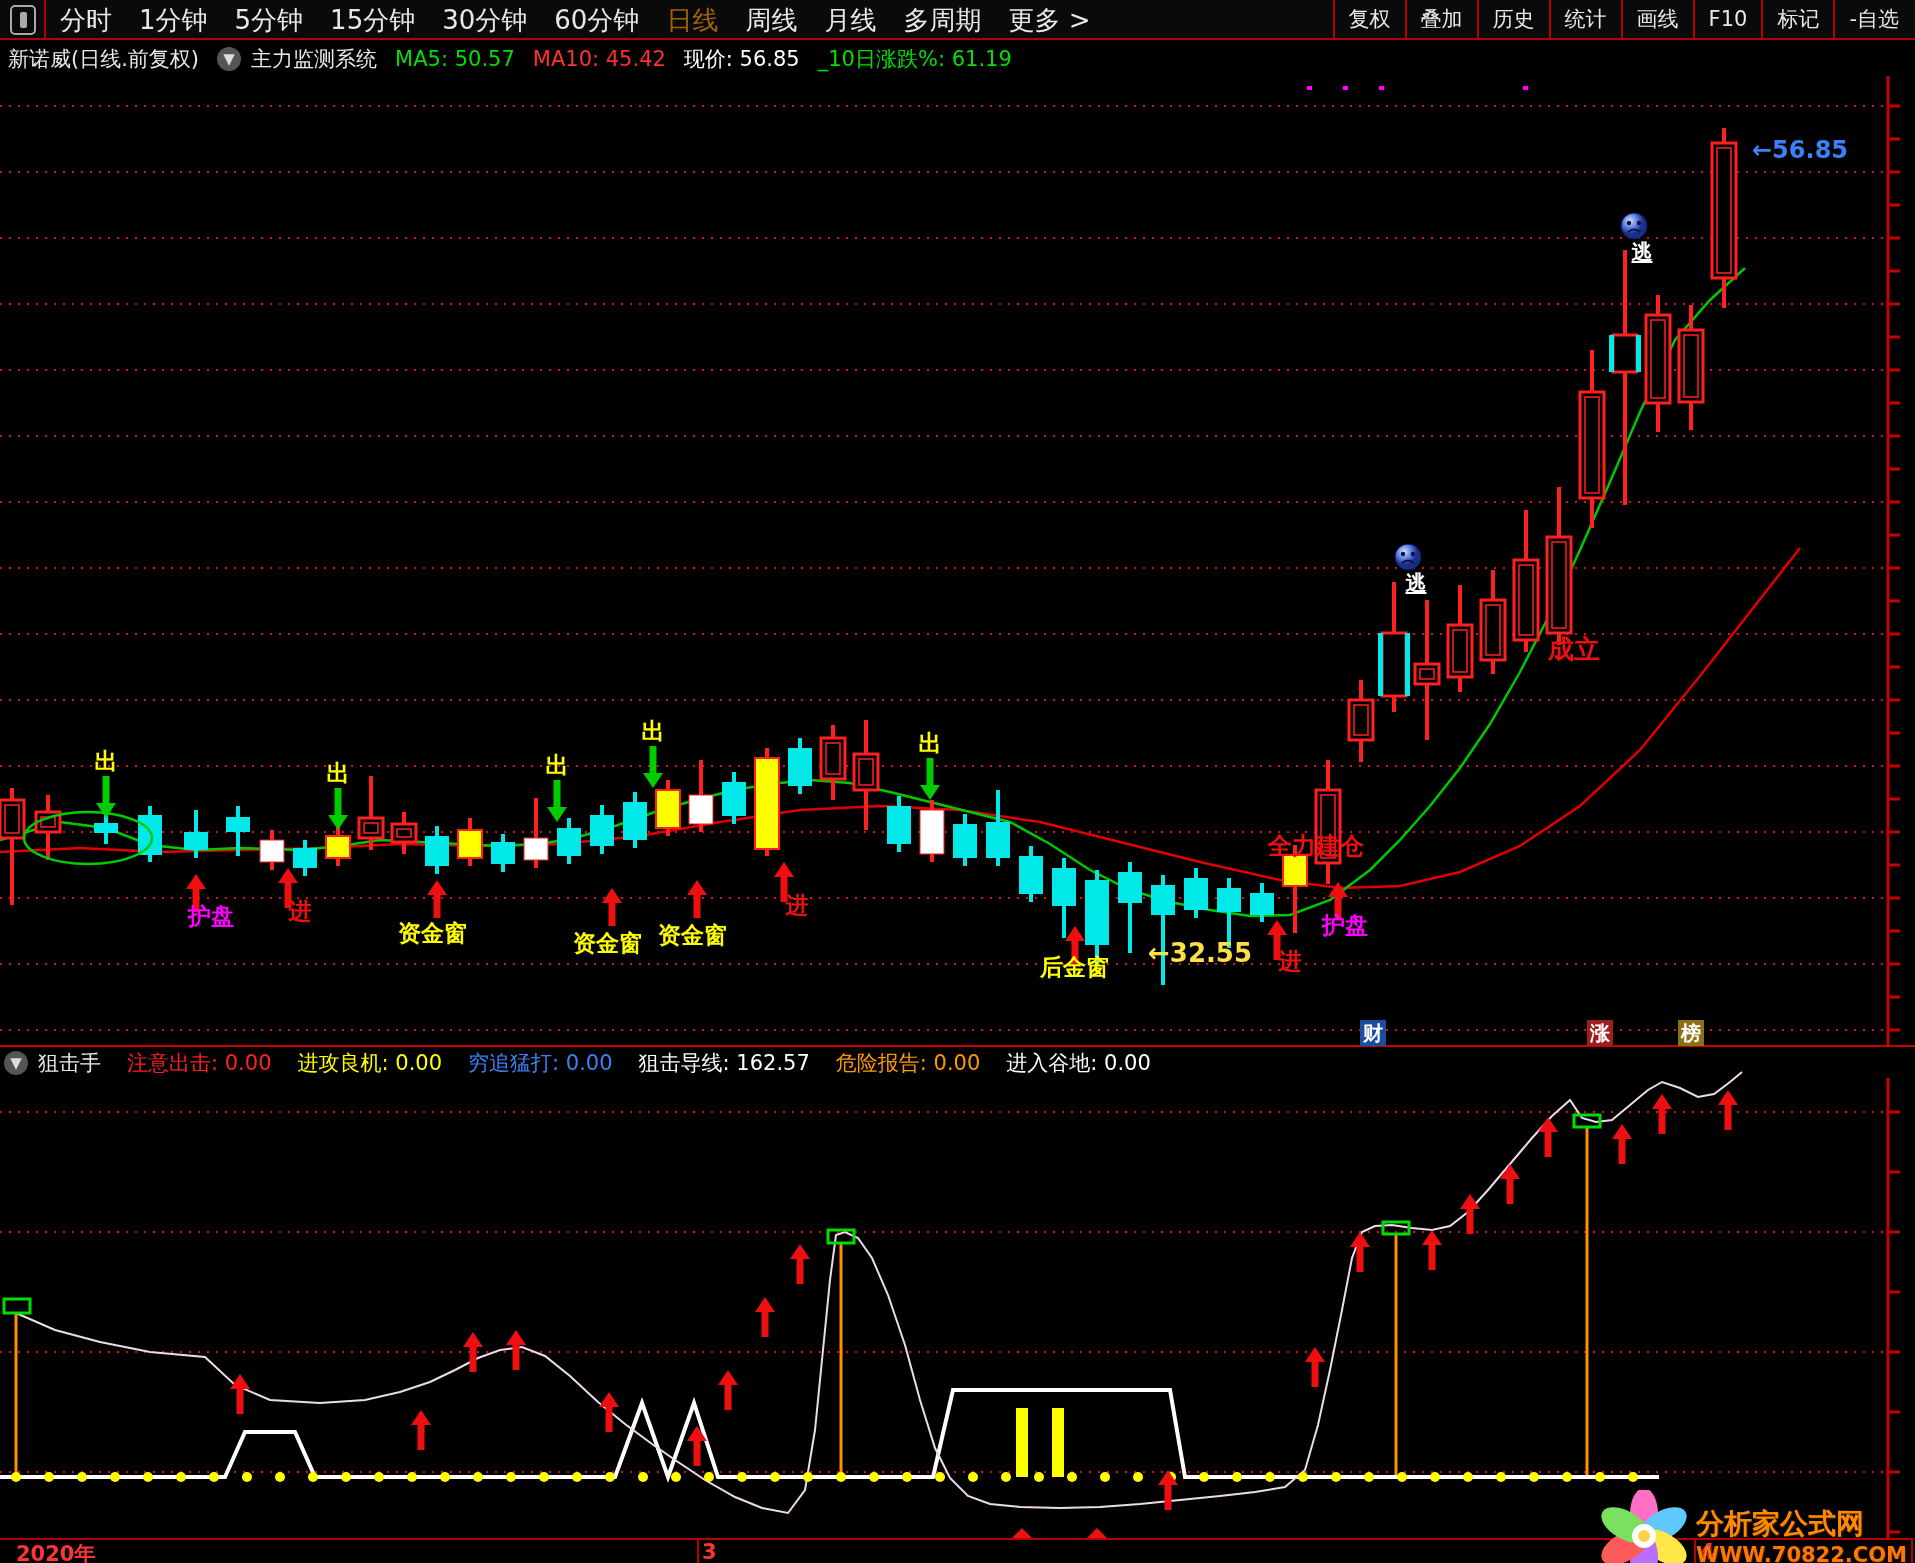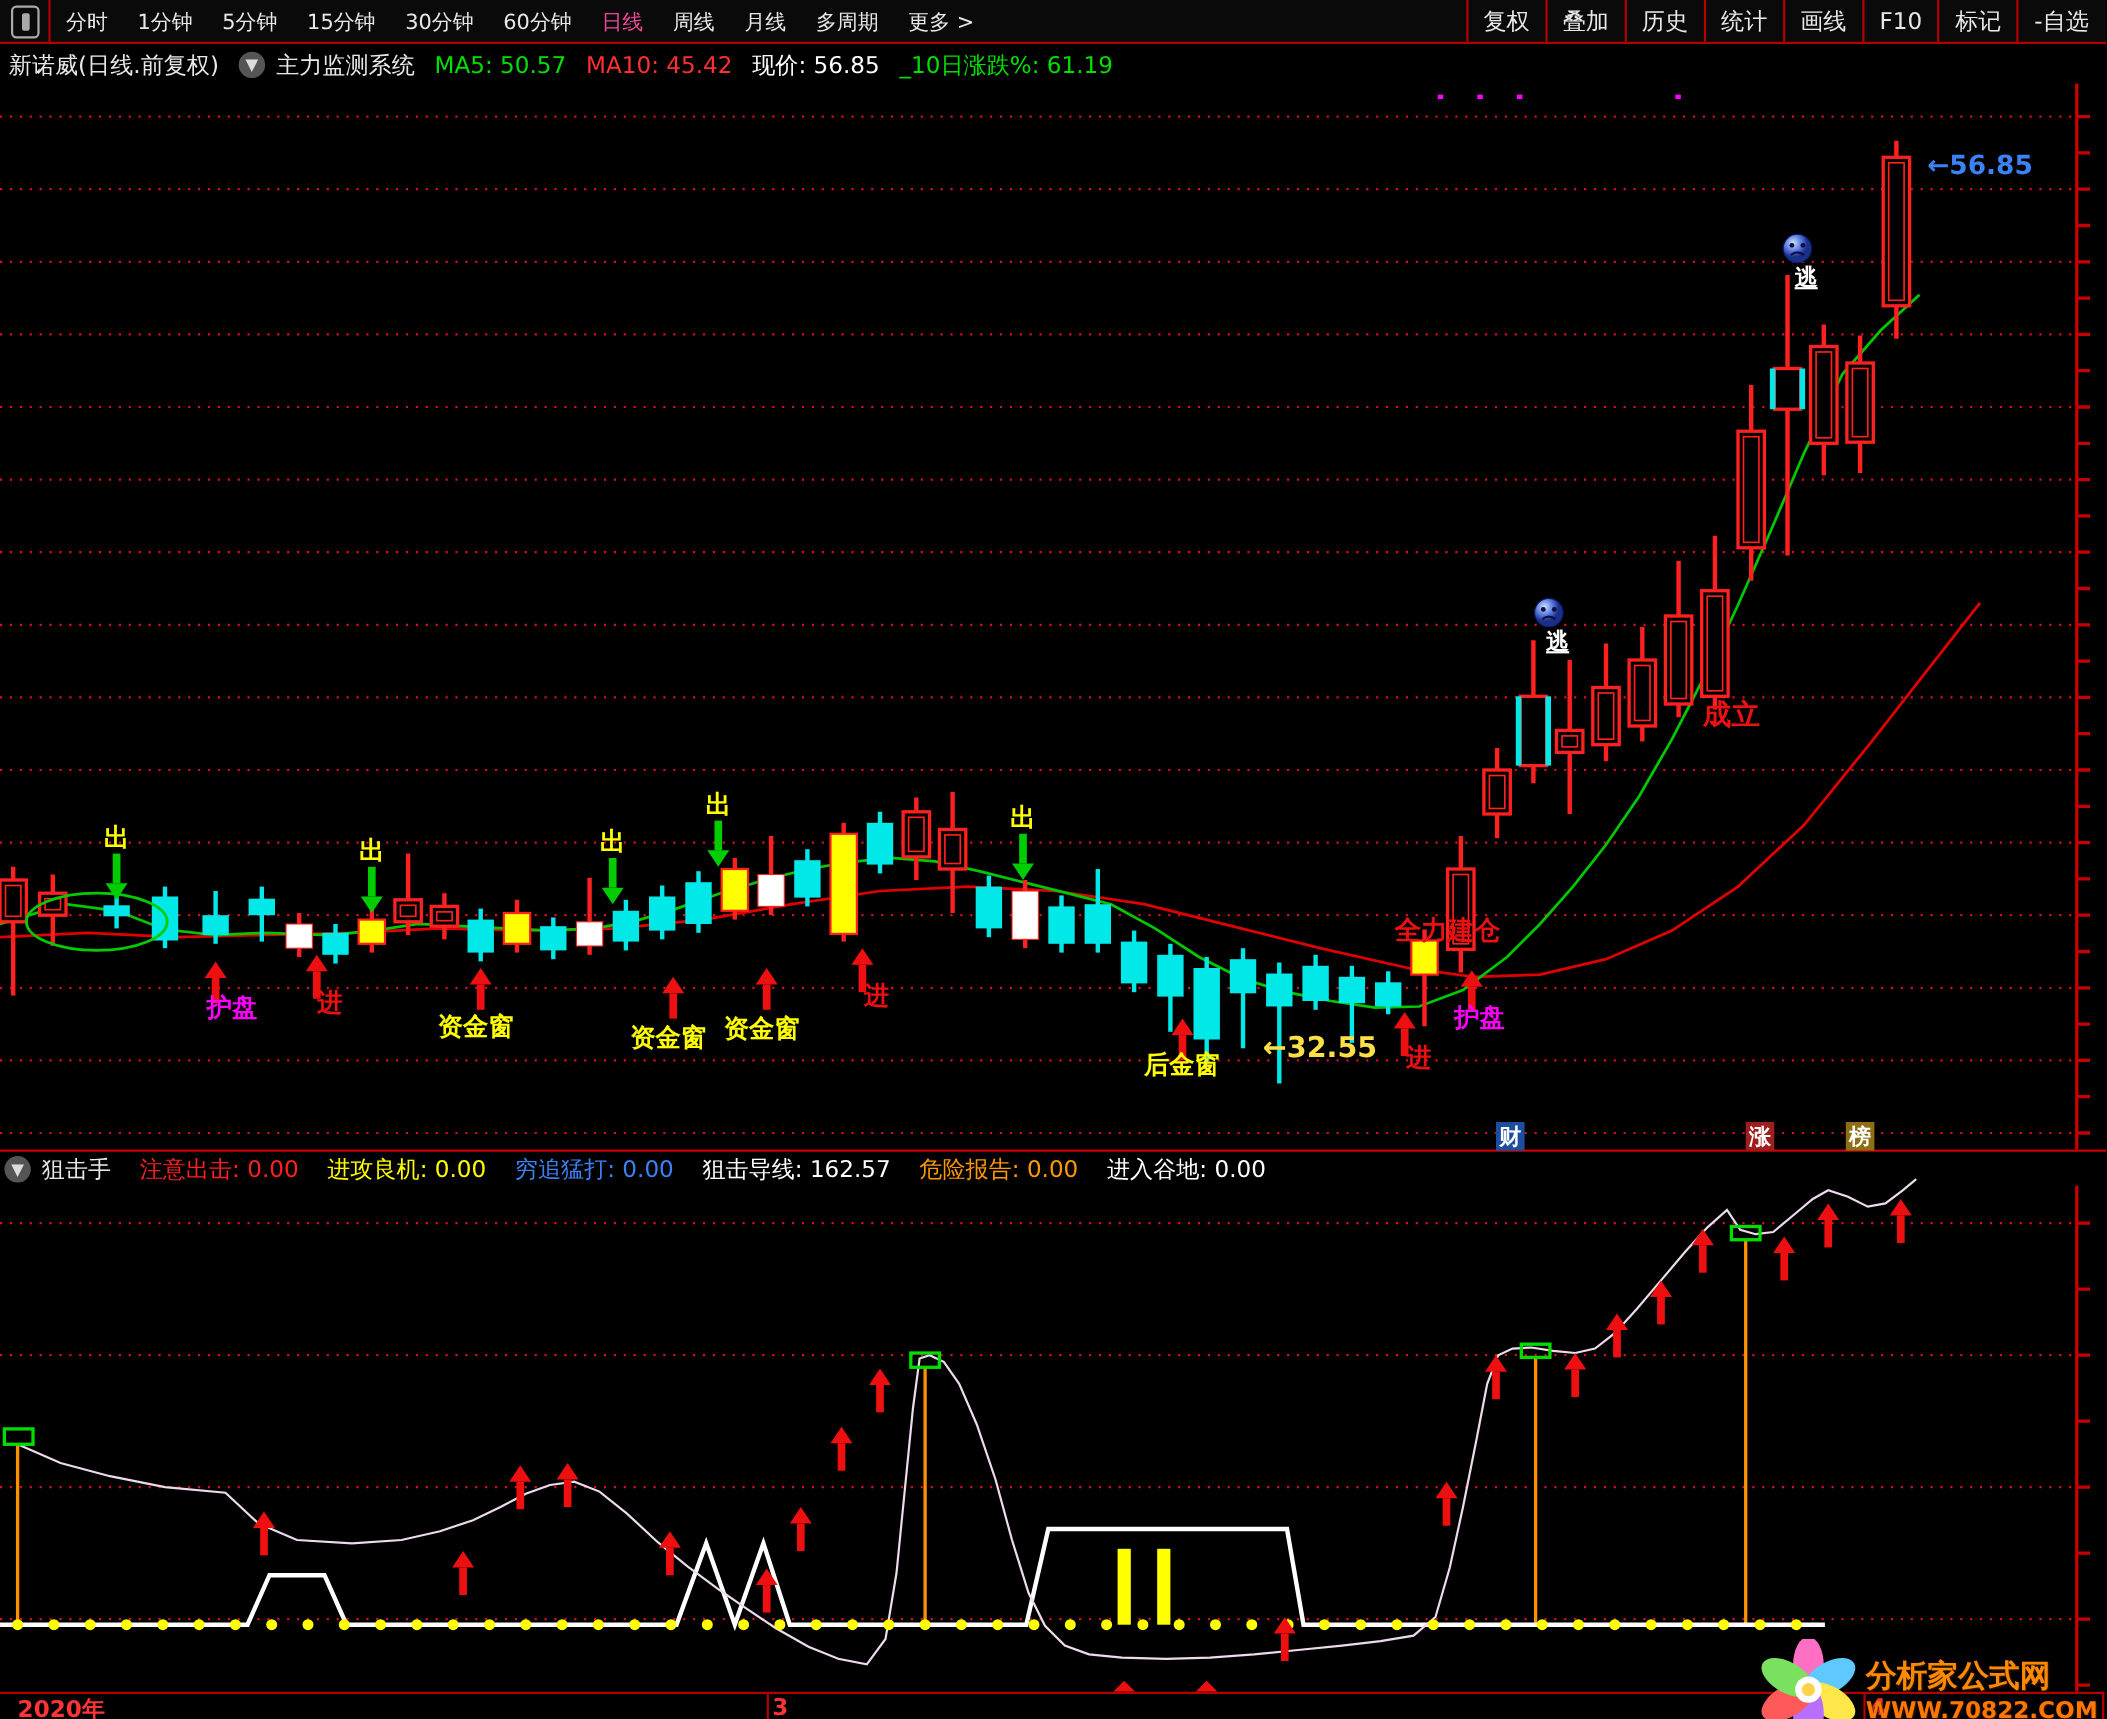--- a/index.html
+++ b/index.html
@@ -6,22 +6,22 @@
   #stage{position:relative;width:1915px;height:1563px;background:#000;overflow:hidden;
          font-family:"DejaVu Sans","Liberation Sans",sans-serif;}
   
   #menu-bar{position:absolute;left:0;top:0;width:1915px;height:40px;background:#0a0a0a;
             display:flex;align-items:center;z-index:30;}
   #menu-bar .redline{position:absolute;left:0;top:38px;width:1915px;height:2px;background:#b40000;}
   .win-icon{width:22px;height:26px;border:2px solid #aaa;border-radius:5px;margin:0 8px 0 10px;
             display:flex;align-items:center;justify-content:center;}
   .win-icon i{display:block;width:7px;height:16px;background:#aaa;border-radius:2px;}
   .menu-sep{width:2px;height:40px;background:#b40000;margin-right:14px;}
-  .menu-item{color:#e8e8e8;font-size:19px;margin-right:27px;white-space:nowrap;cursor:default;}
-  .menu-item.active{color:#ec4899;}
+  .menu-item{color:#e8e8e8;font-size:26px;margin-right:27px;white-space:nowrap;cursor:default;}
+  .menu-item.active{color:#a16207;}
   #menu-right{position:absolute;right:2px;top:0;height:38px;display:flex;}
   .menu-btn{color:#e8e8e8;font-size:21px;line-height:38px;padding:0 14px;border-left:2px solid #b40000;white-space:nowrap;}
   
   #info-bar{position:absolute;left:0;top:42px;width:1915px;height:34px;display:flex;
             align-items:center;font-size:21px;z-index:30;white-space:nowrap;}
   #info-bar .fld{margin-right:18px;}
   .chev-icon{width:24px;height:24px;border-radius:50%;background:#555;color:#ddd;display:inline-flex;
              align-items:center;justify-content:center;font-size:15px;margin-right:10px;flex:0 0 auto;}
   #info-right{position:absolute;right:8px;top:0;height:34px;display:flex;align-items:center;}
   .diamond-icon{color:#999;font-size:22px;margin-right:14px;}

